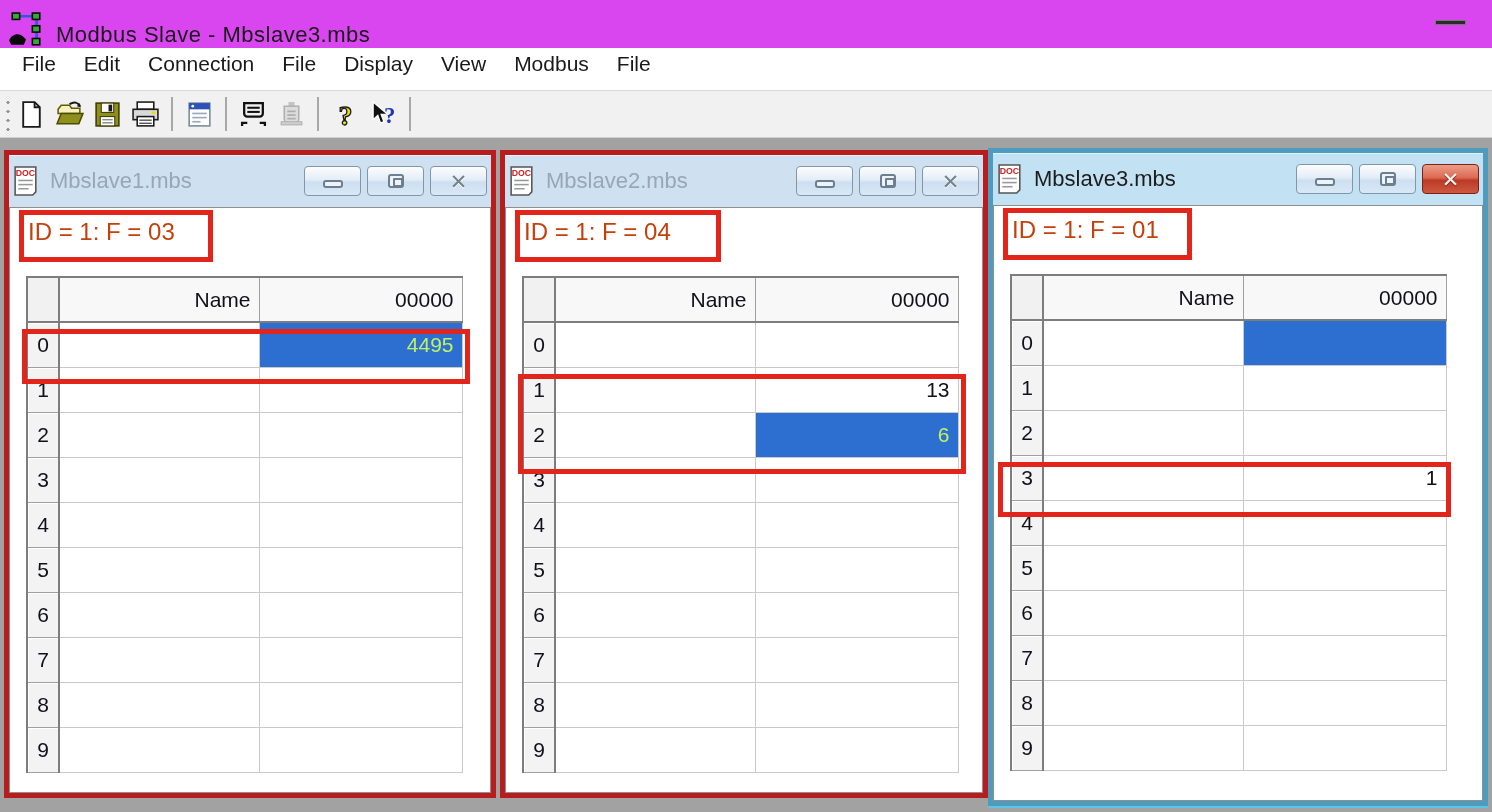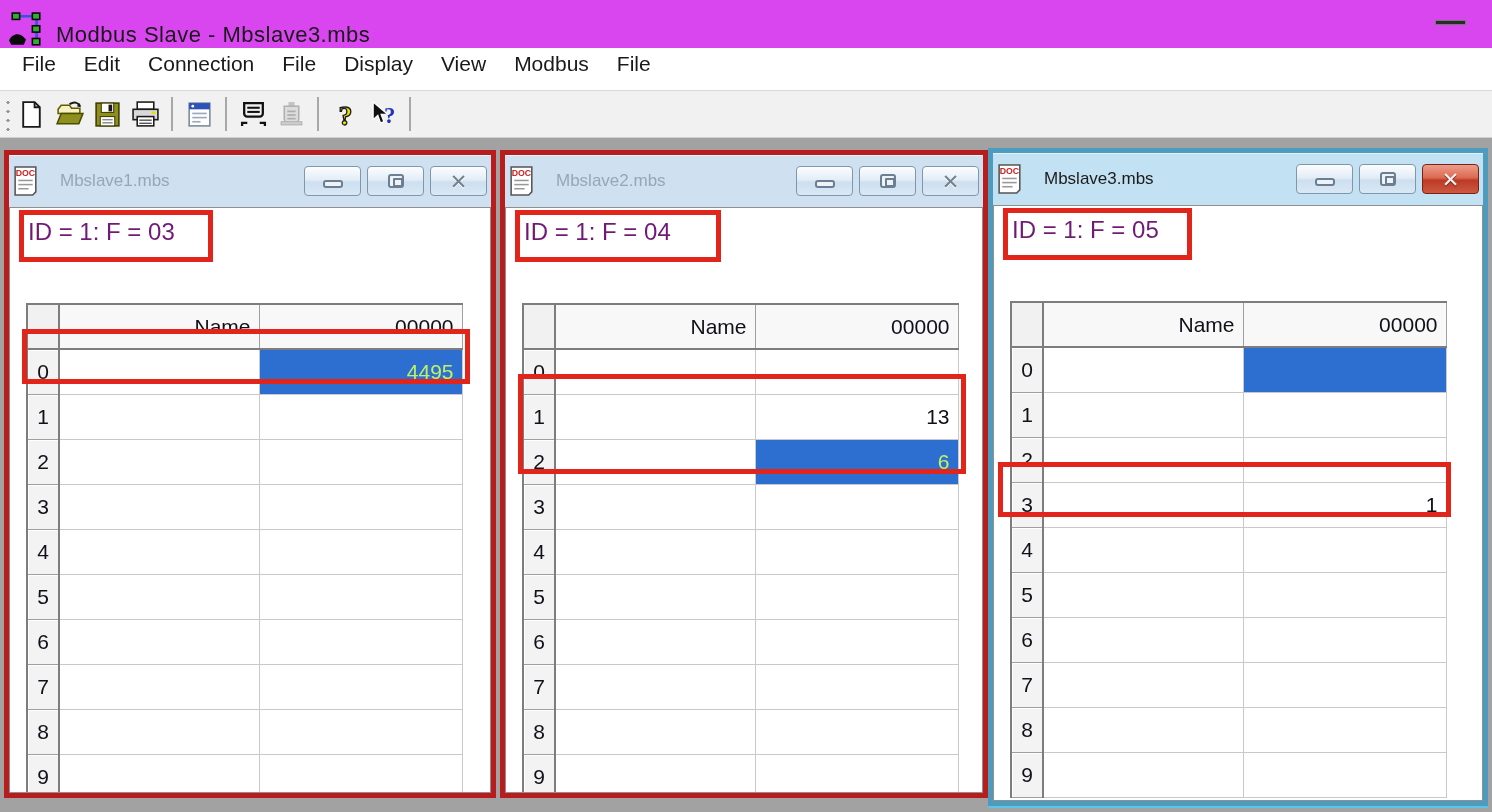--- a/index.html
+++ b/index.html
@@ -32,21 +32,21 @@
 
   .child-window { position:absolute; background:#cfe0f1; border:5px solid #b91c1c; 
     box-shadow:inset 0 1px 0 #e9f3fb; }
   .child-window.active { background:#c2e1f2; border-color:#4d9cbe; box-shadow:inset 0 1px 0 #dff2fb, 0 2px 0 #5cc4e4; }
   .w1 { left:4px;   top:12px; width:492px; height:648px; }
   .w2 { left:500px; top:12px; width:488px; height:648px; }
   .w3 { left:988px; top:10px; width:500px; height:658px; }
 
   .child-titlebar { height:52px; display:flex; align-items:center; padding:0 4px; cursor:default; }
   .doc-icon { width:27px; height:31px; flex:0 0 auto; }
-  .child-title { font-size:17px; color:#98a6b8; margin-left:20px; flex:1 1 auto; white-space:nowrap;
+  .child-title { font-size:22px; color:#98a6b8; margin-left:10px; flex:1 1 auto; white-space:nowrap;
     overflow:hidden; }
   .child-window.active .child-title { color:#1c1c1c; font-weight:400; }
 
   .win-btn { width:57px; height:30px; margin-left:6px; border:1px solid #8296aa; border-radius:4px;
     background:linear-gradient(#fcfdfe 0%, #e3edf6 45%, #cddff0 55%, #d9e8f5 100%);
     display:flex; align-items:center; justify-content:center; cursor:pointer; }
   .g-min { display:block; width:20px; height:8px; margin-top:6px; background:#eef3f8;
     border:2px solid #6c7f92; border-radius:3px; }
   .g-max { display:block; width:16px; height:14px; background:#eef3f8; border:2px solid #6c7f92;
     border-radius:3px; position:relative; }
@@ -54,21 +54,21 @@
     border:2px solid #6c7f92; border-radius:1px; }
   .g-close { font-size:21px; font-weight:bold; color:#73828f; line-height:1;
     text-shadow:0 1px 0 #fff; }
   .child-window.active .btn-close { background:linear-gradient(#eb9d8b 0%, #dd6a50 45%, #bc3a26 55%, #cd5a40 100%);
     border-color:#7e2014; }
   .child-window.active .btn-close .g-close { color:#f3f3f3; text-shadow:0 1px 1px #6d1a0e; }
 
   .child-content { position:relative; background:#fff; border:1px solid #8f8f8f;
     height:calc(100% - 52px); overflow:hidden; }
 
-  .status-line { height:95px; padding:10px 0 0 18px; font-size:24px; color:#701a75; }
+  .status-line { height:68px; padding:10px 0 0 18px; font-size:24px; color:#c2410c; }
 
   table.grid { border-collapse:collapse; margin-left:16px; table-layout:fixed; width:435px;
     font-size:21px; color:#101018; }
   .grid col.c-rh { width:32px; } .grid col.c-nm { width:200px; } .grid col.c-vl { width:203px; }
   .grid th { height:45px; background:#f8f8f8; font-weight:normal; text-align:right; padding:0 8px;
     border:1px solid #a0a0a0; border-bottom:2px solid #7d7d7d;margin-top:12px; }
   .grid th.corner { border-right:2px solid #7d7d7d; background:#f1f1f1; }
   .grid td { height:45px; background:#fff; border-right:1px solid #c9c9c9; border-bottom:1px solid #c9c9c9; }
   .grid td.rh { background:#f3f3f3; text-align:center; border:1px solid #b9b9b9;
     border-right:2px solid #7d7d7d; border-bottom:1px solid #9f9f9f;
@@ -426,21 +426,21 @@
           <span class="g-min"></span>
         </div>
       <div class="win-btn">
           <span class="g-max"></span>
         </div>
       <div class="win-btn btn-close">
           <span class="g-close">✕</span>
         </div>
     </div>
     <div class="child-content">
-      <div class="status-line">ID = 1: F = 05</div>
+      <div class="status-line">ID = 1: F = 01</div>
       <table class="grid">
         <colgroup>
             <col class="c-rh">
             <col class="c-nm">
             <col class="c-vl">
           </colgroup>
         <thead>
           <tr>
             <th class="corner"></th>
             <th>Name</th>

